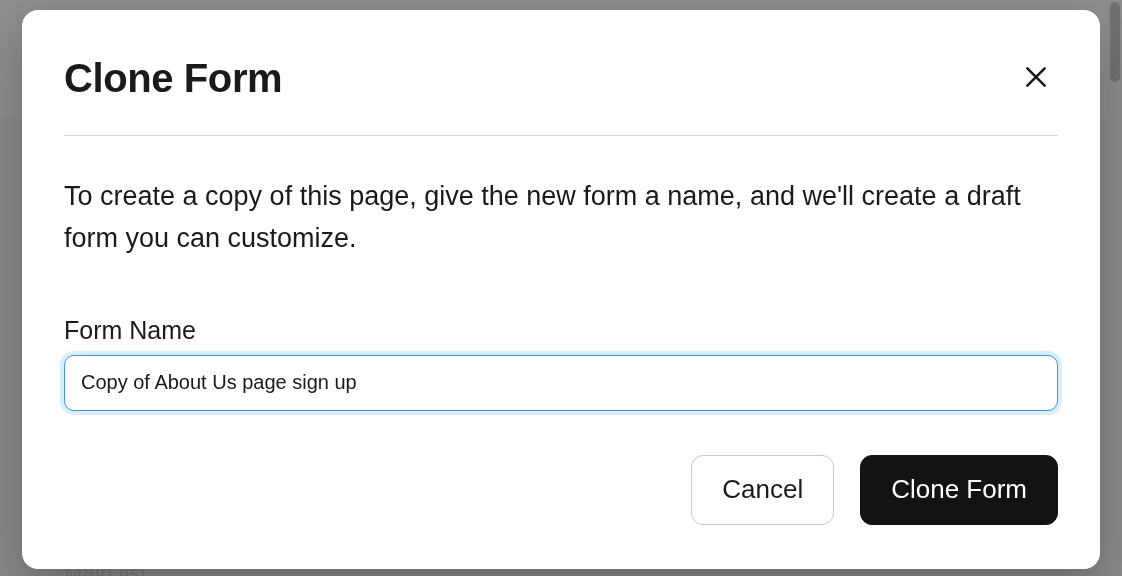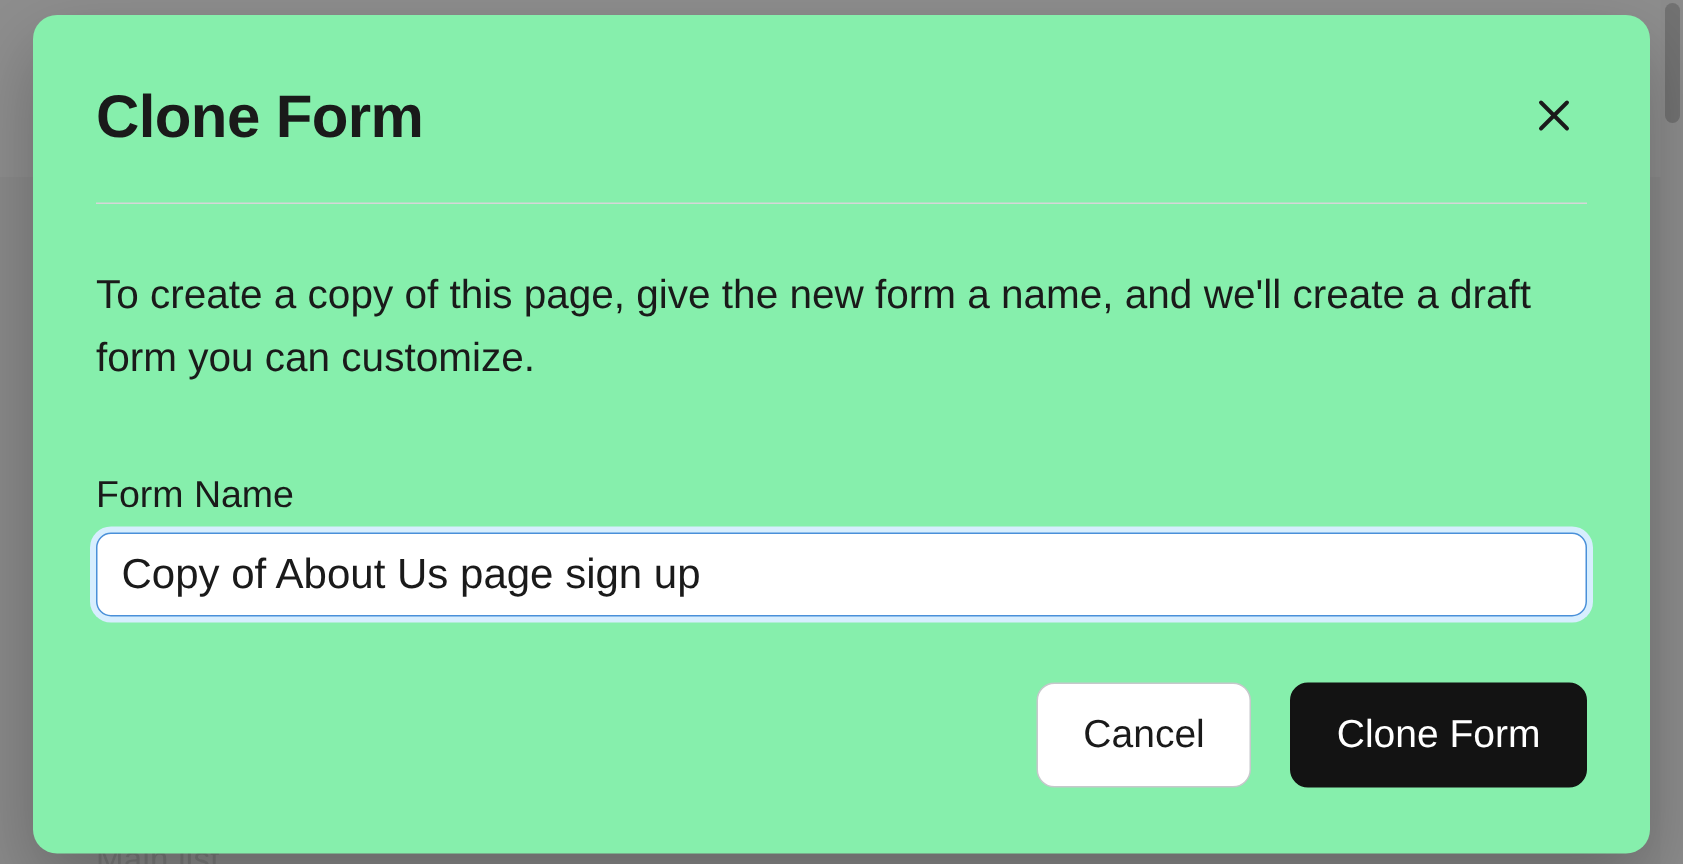--- a/index.html
+++ b/index.html
@@ -56,21 +56,21 @@
       position: absolute;
       inset: 0;
       background: rgba(50,50,50,0.55);
     }
     .modal {
       position: absolute;
       top: 10px;
       left: 22px;
       width: 1078px;
       min-height: 556px;
-      background: #86efac;
+      background: #ffffff;
       border-radius: 16px;
       padding: 46px 42px 44px 42px;
       box-shadow: 0 20px 50px rgba(0,0,0,0.25);
     }
     .modal-header {
       display: flex;
       align-items: center;
       justify-content: space-between;
     }
     .modal-title {
@@ -111,21 +111,21 @@
       color: #1a1a1a;
       display: block;
       margin-bottom: 10px;
     }
     .text-input {
       width: 100%;
       height: 56px;
       border: 1px solid #9aa0a6;
       border-radius: 10px;
       padding: 0 16px;
-      font-size: 28px;
+      font-size: 20px;
       color: #1a1a1a;
       outline: none;
       box-shadow: 0 0 0 4px #d7eefe;
       border-color: #4a90d9;
       background: #fff;
     }
     .actions {
       margin-top: 44px;
       display: flex;
       justify-content: flex-end;

